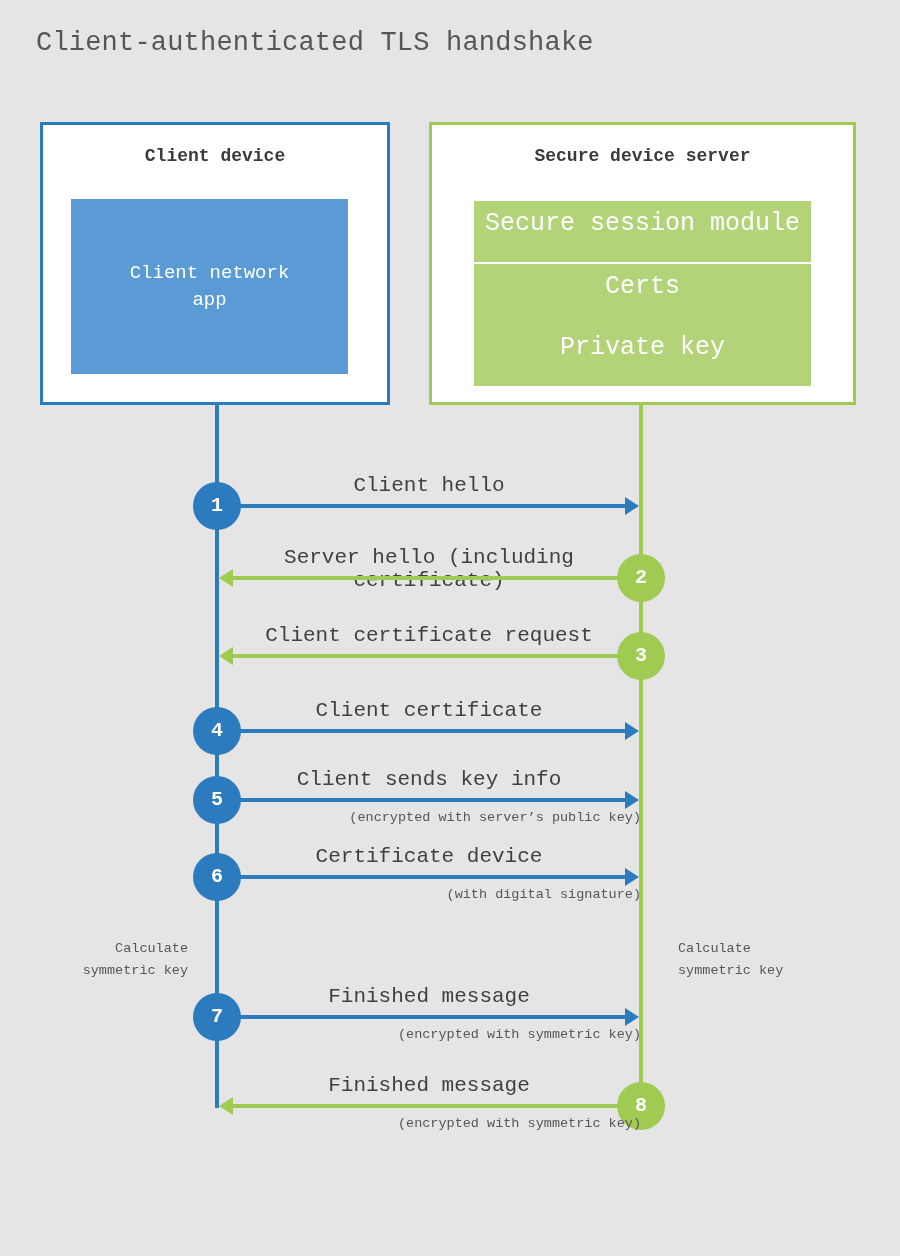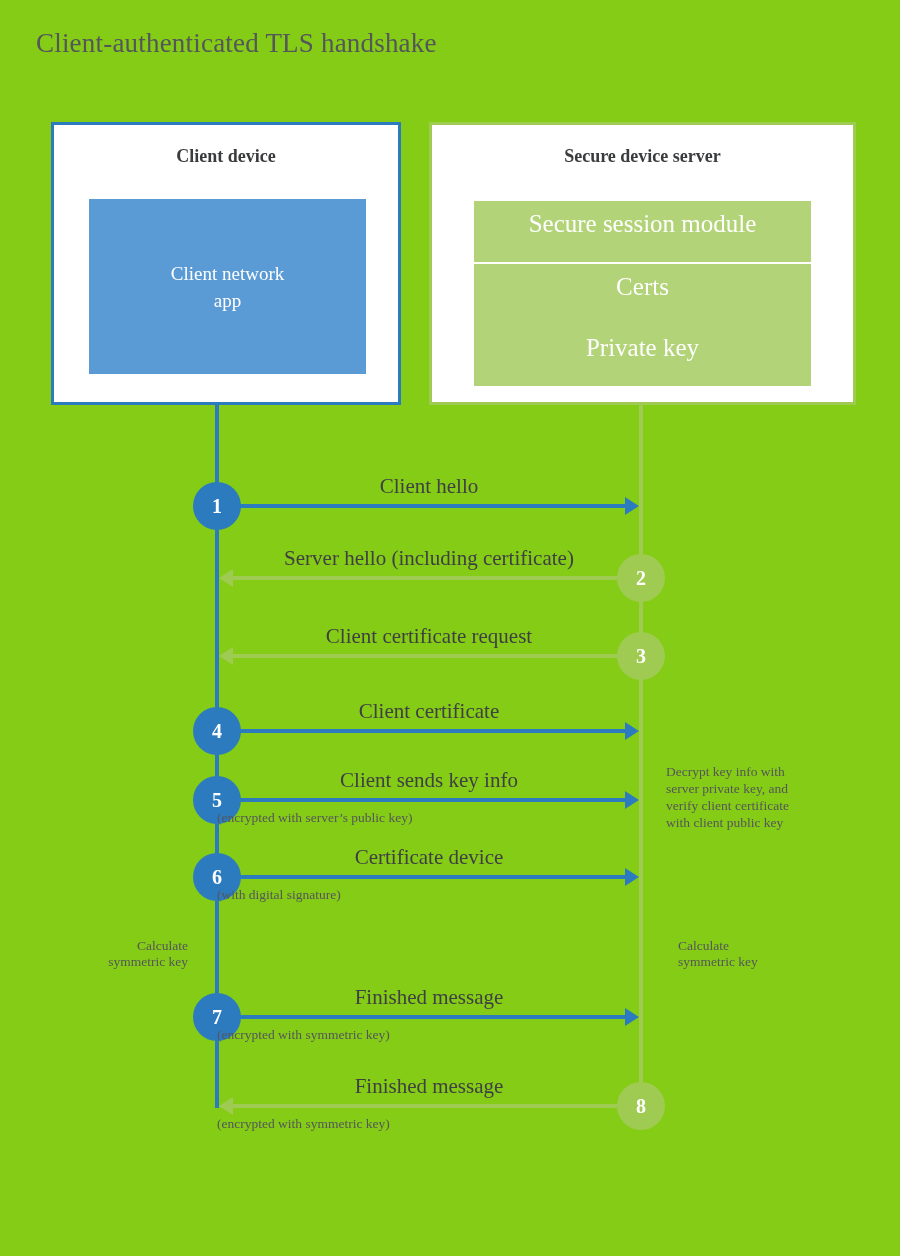--- a/index.html
+++ b/index.html
@@ -5,69 +5,69 @@
   :root{
     --blue:#2D7BBF;
     --blue-light:#5B9BD5;
     --green:#A0CB52;
     --green-light:#B2D377;
     --ink:#3F4042;
     --gray:#55565A;
   }
   html,body{margin:0;padding:0;background:#fff;}
   .page{
-    position:relative;width:900px;height:1256px;background:#84cc16;overflow:hidden;
-    font-family:Liberation Serif, serif;
+    position:relative;width:900px;height:1256px;background:#e5e5e5;overflow:hidden;
+    font-family:Liberation Mono, monospace;
   }
   .title{
     position:absolute;left:36px;top:28px;margin:0;
     font-size:27px;font-weight:300;color:#55565A;letter-spacing:.2px;
   }
   
   .box{position:absolute;top:122px;height:283px;background:#fff;box-sizing:border-box;}
-  .box.client{left:40px;width:350px;border:3px solid var(--blue);margin-left:11px;}
+  .box.client{left:40px;width:350px;border:3px solid var(--blue);}
   .box.server{left:429px;width:427px;border:3px solid var(--green);}
   .box-title{margin-top:21px;text-align:center;font-weight:700;font-size:18px;color:#3A3B3D;}
   .client-app{
-    position:absolute;left:35px;top:74px;width:277px;height:175px;
+    position:absolute;left:28px;top:74px;width:277px;height:175px;
     background:var(--blue-light);color:#fff;font-size:19px;line-height:27px;
     display:flex;align-items:center;justify-content:center;text-align:center;white-space:pre-line;
   }
   .bar{
     position:absolute;left:42px;width:337px;height:61px;background:var(--green-light);
     color:#fff;font-size:25px;line-height:46px;text-align:center;
   }
   
   .lifeline{position:absolute;width:4px;top:405px;height:703px;}
   .lifeline.client{left:215px;background:var(--blue);}
   .lifeline.server{left:639px;background:var(--green);}
   
   .msg{position:absolute;left:0;width:900px;height:0;}
   .mlabel{
     position:absolute;left:217px;width:424px;top:-32px;height:24px;
     text-align:center;font-size:21px;color:var(--ink);
   }
   .msub{
     position:absolute;left:217px;width:424px;top:10px;
-    text-align:left;font-size:13.5px;color:var(--gray);
+    text-align:right;font-size:13.5px;color:var(--gray);
   }
   .mline{position:absolute;top:-2px;height:4px;}
   .msg.blue  .mline{left:217px;width:408px;background:var(--blue);}
   .msg.green .mline{left:233px;width:408px;background:var(--green);}
   .head{position:absolute;top:-9px;width:0;height:0;border-top:9px solid transparent;border-bottom:9px solid transparent;}
   .msg.blue  .head{left:625px;border-left:14px solid var(--blue);}
   .msg.green .head{left:219px;border-right:14px solid var(--green);}
   .circle{
     position:absolute;top:-24px;width:48px;height:48px;border-radius:50%;
     color:#fff;font-weight:700;font-size:20px;line-height:48px;text-align:center;
   }
   .msg.blue  .circle{left:193px;background:var(--blue);}
   .msg.green .circle{left:617px;background:var(--green);}
   
-  .note{position:absolute;font-size:13.5px;line-height:16px;color:var(--gray);white-space:pre-line;}
+  .note{position:absolute;font-size:13.5px;line-height:22px;color:var(--gray);white-space:pre-line;}
   .note.decrypt{left:666px;top:763px;width:175px;line-height:17px;}
   .note.calc-left{left:40px;top:938px;width:148px;text-align:right;}
   .note.calc-right{left:678px;top:938px;width:150px;text-align:left;}
 </style>
 </head>
 <body>
 
 <div class="page">
 
   <h1 class="title">Client-authenticated TLS handshake</h1>
@@ -141,22 +141,18 @@
   </div>
 
   <div class="msg green" style="top:1106px">
     <div class="mlabel">Finished message</div>
     <div class="mline"></div>
     <div class="head"></div>
     <div class="circle">8</div>
     <div class="msub">(encrypted with symmetric key)</div>
   </div>
 
-  <div class="note decrypt">Decrypt key info with
-server private key, and
-verify client certificate
-with client public key</div>
   <div class="note calc-left">Calculate
 symmetric key</div>
   <div class="note calc-right">Calculate
 symmetric key</div>
 
 </div>
 
 </body></html>

